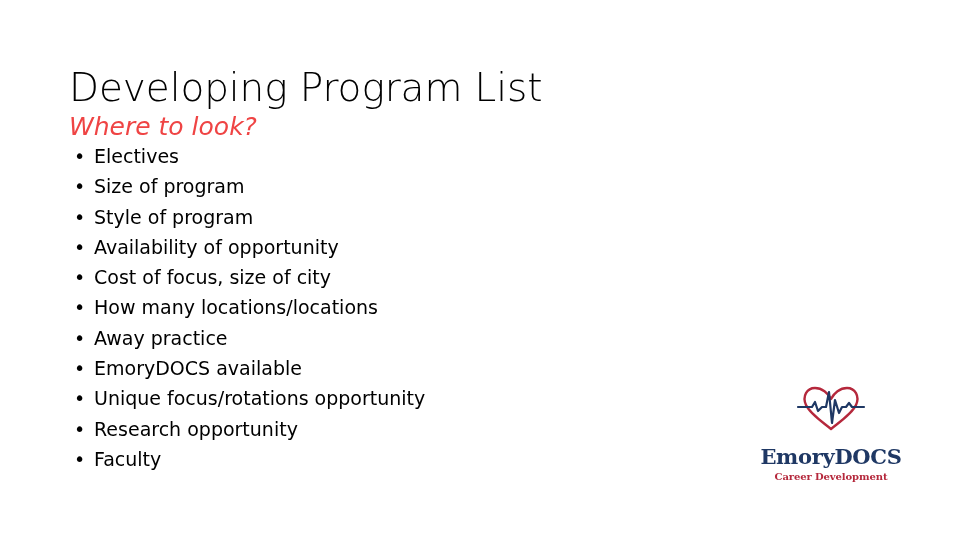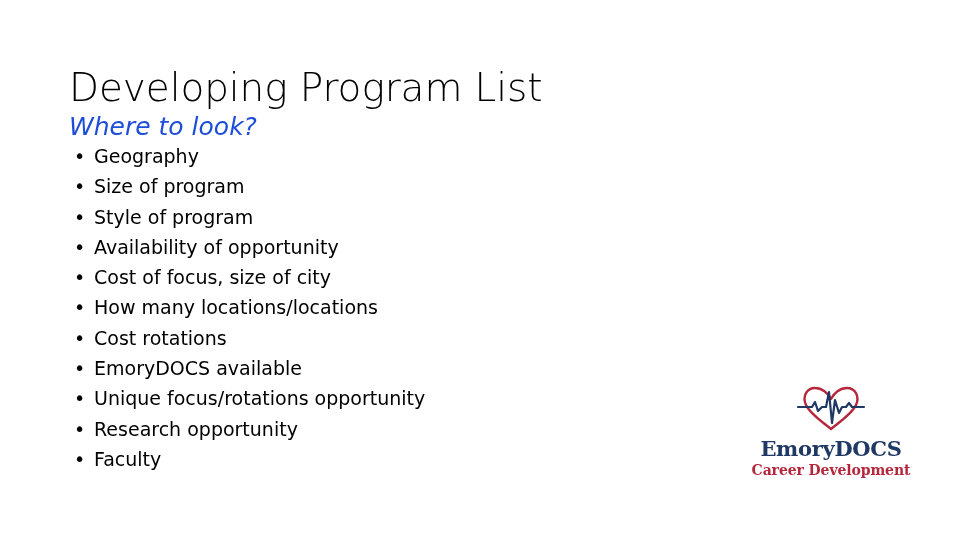--- a/index.html
+++ b/index.html
@@ -39,21 +39,21 @@
     letter-spacing: -0.1px;
     white-space: nowrap;
   }
 
   .slide-subtitle {
     font-family: "DejaVu Sans", sans-serif;
     font-size: 25px;
     font-weight: 300;
     font-style: italic;
     line-height: 1.15;
-    color: #1d4ed8;
+    color: #ef4444;
     margin-top: 4px;
     white-space: nowrap;
   }
 
   
   .bullet-list {
     position: absolute;
     left: 71px;
     top: 141px;
     list-style: none;
@@ -99,27 +99,27 @@
     display: block;
   }
 
   .logo-wordmark {
     font-family: "DejaVu Serif", serif;
     font-size: 21px;
     font-weight: 700;
     color: #1F3864;
     letter-spacing: -0.3px;
     line-height: 1.05;
-    margin-top: 5px;
+    margin-top: 13px;
     white-space: nowrap;
   }
 
   .logo-tagline {
     font-family: "DejaVu Serif", serif;
-    font-size: 14px;
+    font-size: 10px;
     font-weight: 600;
     color: #B5283C;
     letter-spacing: -0.1px;
     line-height: 1.1;
     margin-top: 3px;
     white-space: nowrap;
   }
 </style>
 </head>
 <body>
@@ -127,21 +127,21 @@
 <div class="slide">
 
   <div class="title-block">
     <div class="slide-title">Developing Program List</div>
     <div class="slide-subtitle">Where to look?</div>
   </div>
 
   <ul class="bullet-list">
     <li class="bullet-item">
       <span class="bullet-marker">•</span>
-      <span>Geography</span>
+      <span>Electives</span>
     </li>
     <li class="bullet-item">
       <span class="bullet-marker">•</span>
       <span>Size of program</span>
     </li>
     <li class="bullet-item">
       <span class="bullet-marker">•</span>
       <span>Style of program</span>
     </li>
     <li class="bullet-item">
@@ -151,21 +151,21 @@
     <li class="bullet-item">
       <span class="bullet-marker">•</span>
       <span>Cost of focus, size of city</span>
     </li>
     <li class="bullet-item">
       <span class="bullet-marker">•</span>
       <span>How many locations/locations</span>
     </li>
     <li class="bullet-item">
       <span class="bullet-marker">•</span>
-      <span>Cost rotations</span>
+      <span>Away practice</span>
     </li>
     <li class="bullet-item">
       <span class="bullet-marker">•</span>
       <span>EmoryDOCS available</span>
     </li>
     <li class="bullet-item">
       <span class="bullet-marker">•</span>
       <span>Unique focus/rotations opportunity</span>
     </li>
     <li class="bullet-item">

